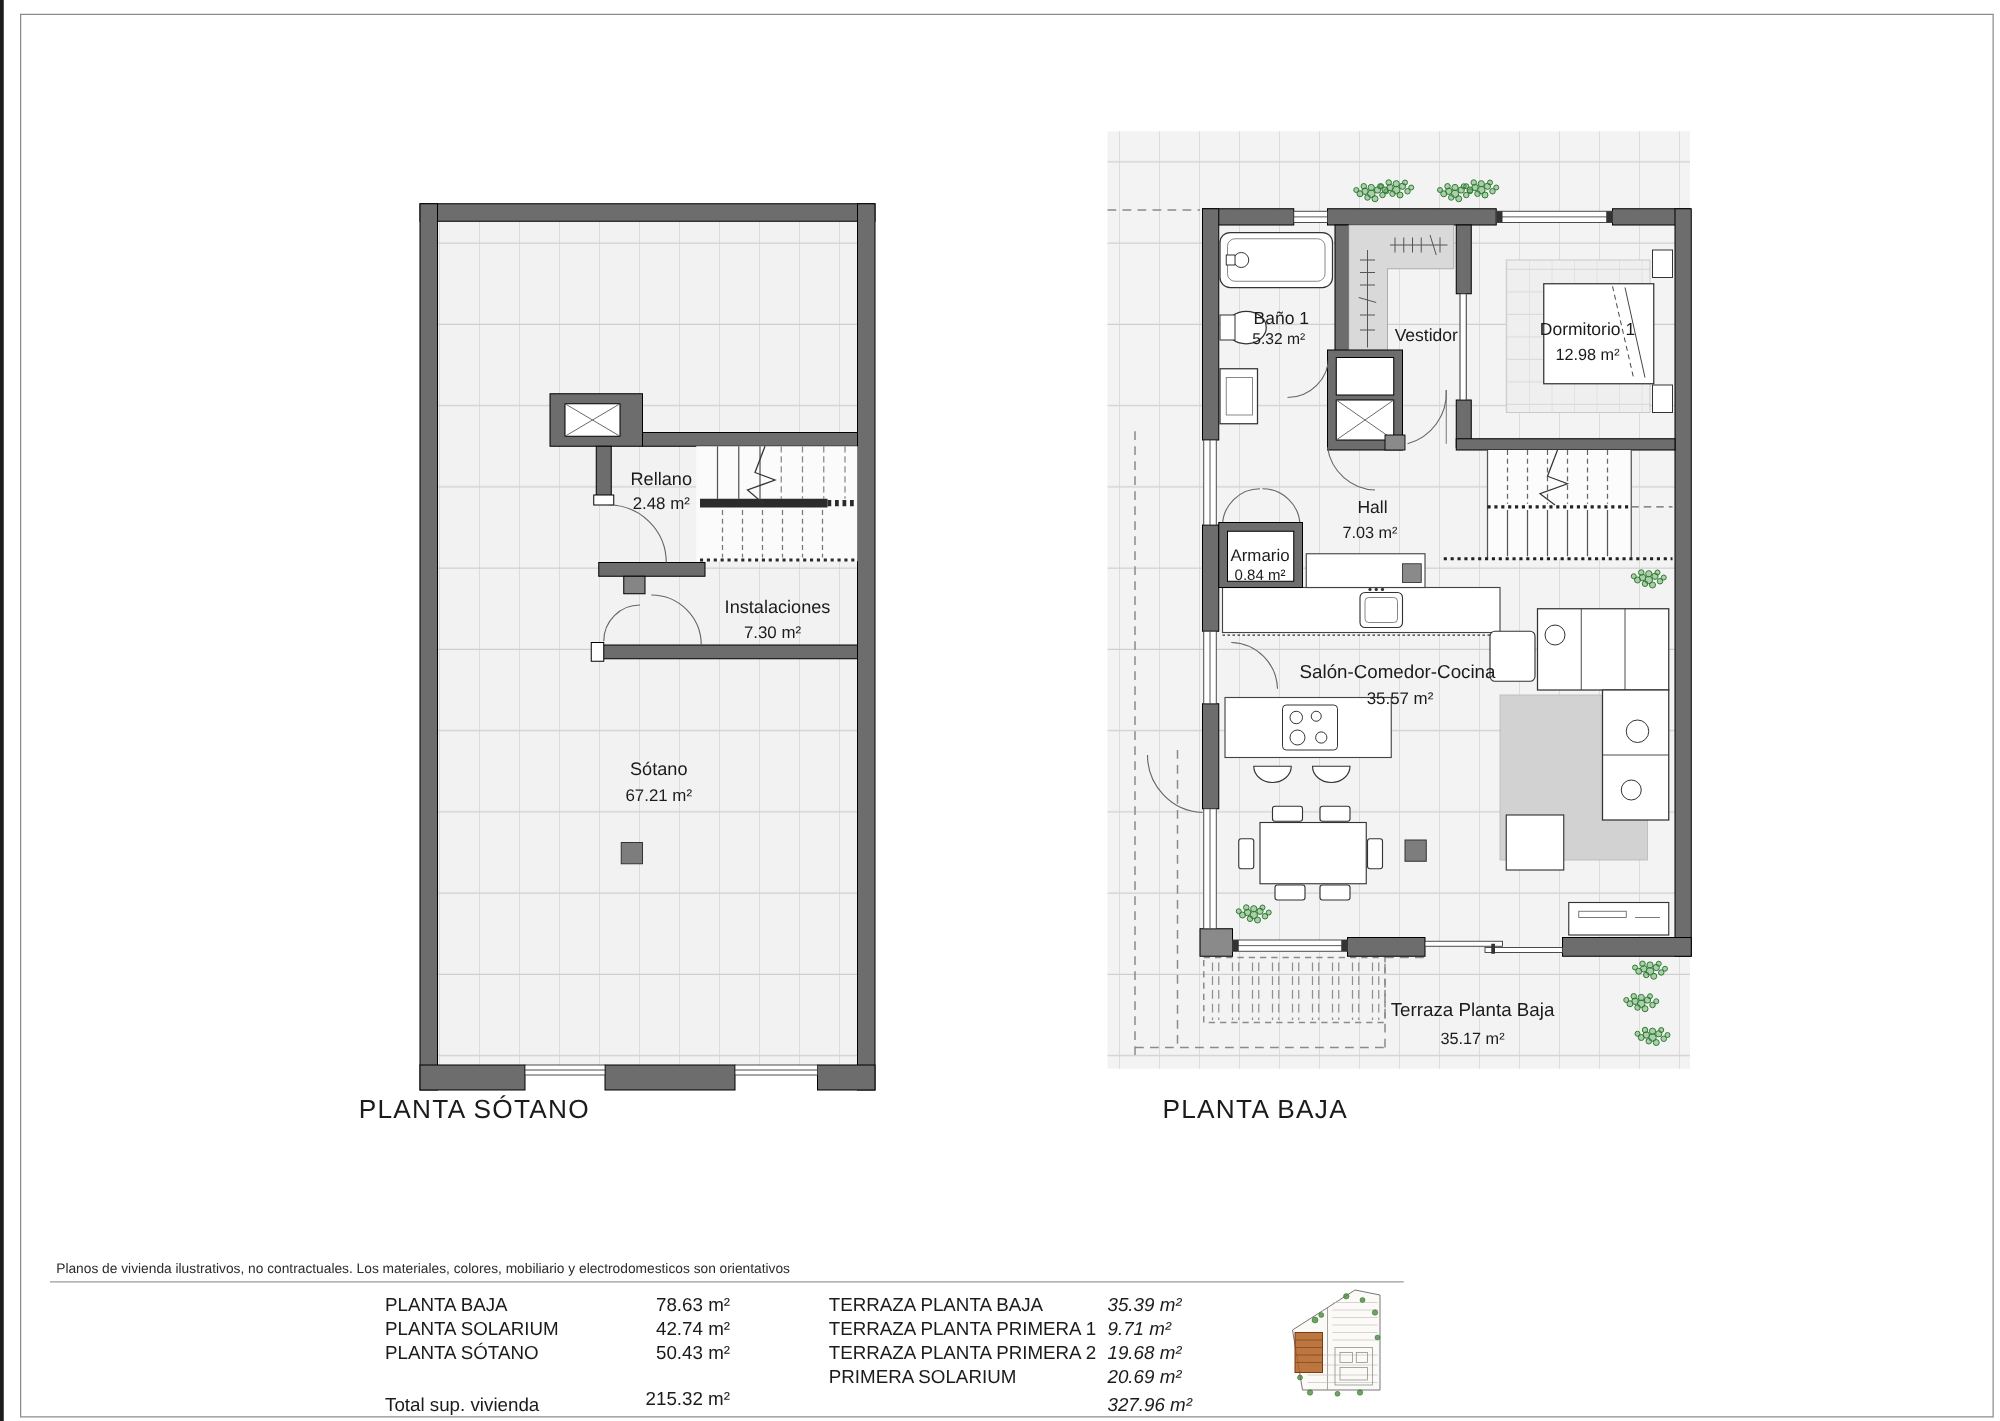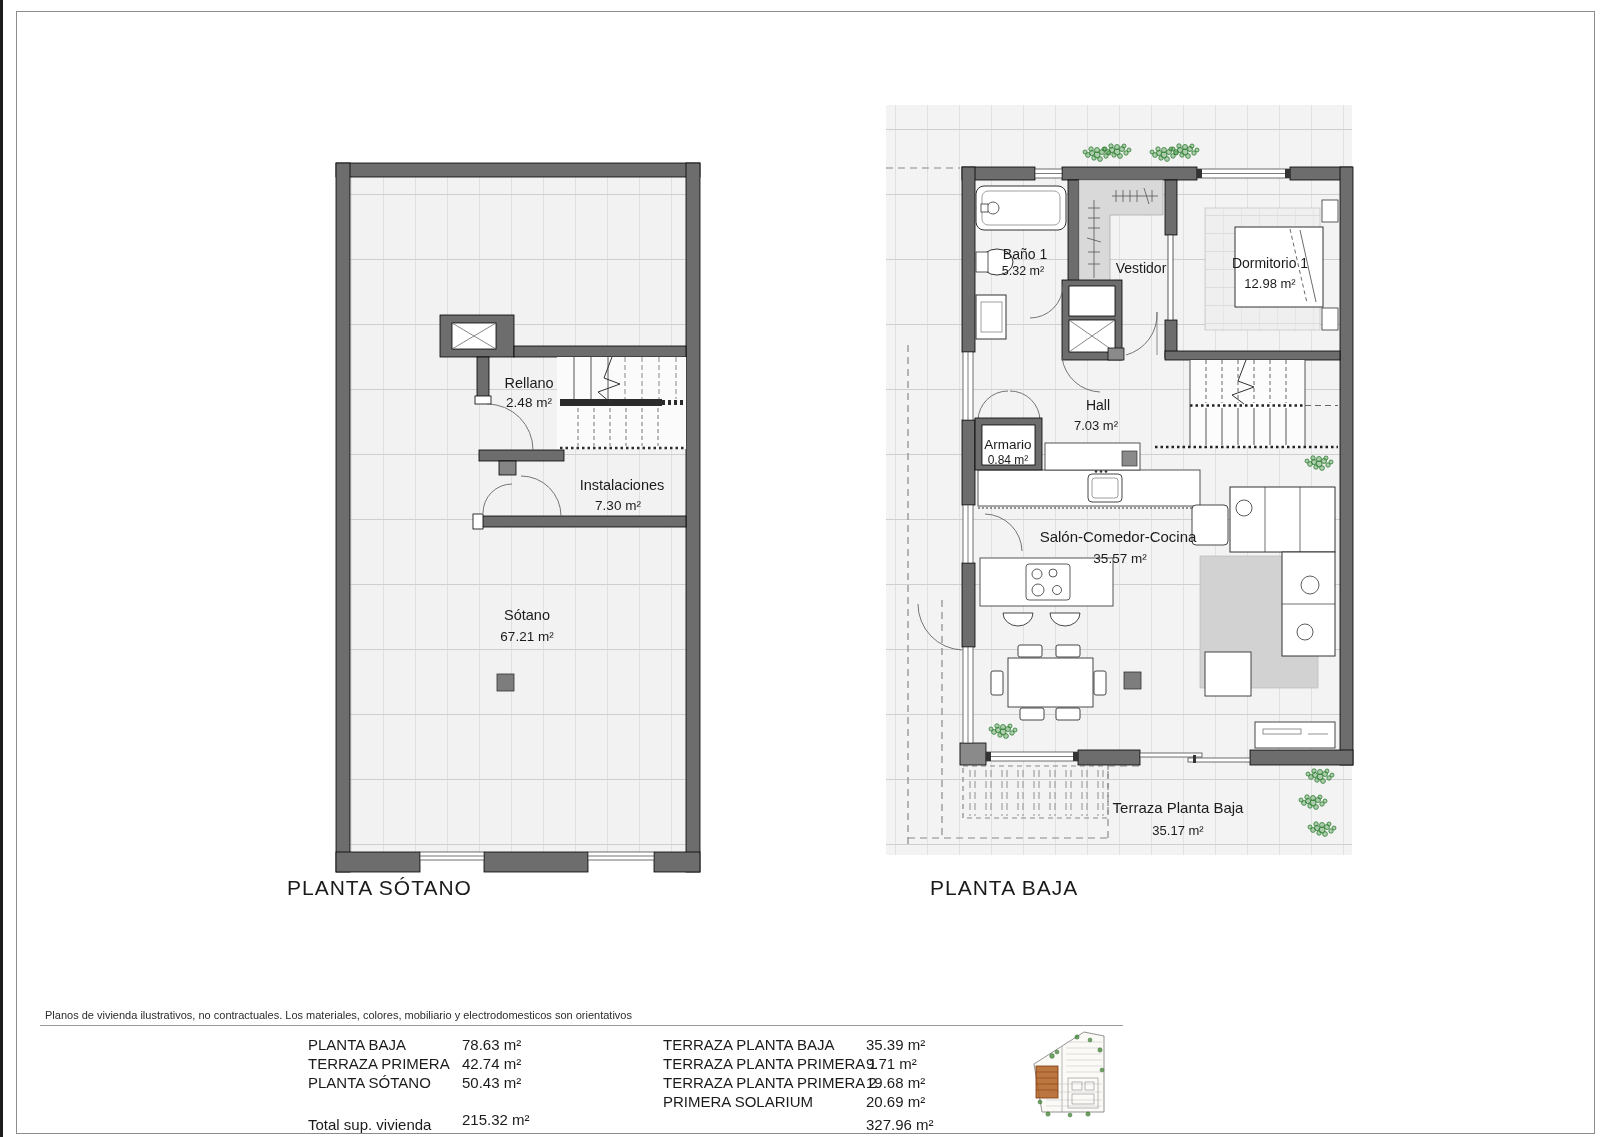--- a/index.html
+++ b/index.html
@@ -15,23 +15,23 @@
   svg text{font-family:"Liberation Sans","DejaVu Sans",sans-serif;}
   .plan-title{
     position:absolute;font-size:21px;letter-spacing:1px;color:#1b1b1b;white-space:nowrap;
   }
   #disclaimer{
     position:absolute;left:45px;top:1009px;font-size:11px;color:#2b2b2b;white-space:nowrap;
   }
   #rule-line{position:absolute;left:40px;top:1025px;width:1083px;height:0;border-top:1px solid #9a9a9a;}
   .srow-cell{position:absolute;font-size:15px;color:#1b1b1b;white-space:nowrap;}
   .c1{left:308px;width:200px;}
-  .c2{left:462px;width:122px;text-align:left;}
+  .c2{left:462px;width:122px;text-align:right;}
   .c3{left:663px;width:265px;}
-  .c4{left:866px;width:110px;}
+  .c4{left:886px;width:110px;font-style:italic;}
 </style>
 </head>
 <body>
 
 <div id="edge-strip" class="abs"></div>
 <div id="page-frame" class="abs"></div>
 
 <svg style="left:325px;top:150px;" width="390" height="740" viewBox="325 150 390 740">
   <defs>
     <pattern id="tilesL" width="32" height="65" patternUnits="userSpaceOnUse">
@@ -409,21 +409,21 @@
 
 <div id="disclaimer">Planos de vivienda ilustrativos, no contractuales. Los materiales, colores, mobiliario y electrodomesticos son orientativos</div>
 <div id="rule-line"></div>
 
 <div>
   <div class="srow-cell c1" style="top:1036px">PLANTA BAJA</div>
   <div class="srow-cell c2" style="top:1036px">78.63 m²</div>
   <div class="srow-cell c3" style="top:1036px">TERRAZA PLANTA BAJA</div>
   <div class="srow-cell c4" style="top:1036px">35.39 m²</div>
 
-  <div class="srow-cell c1" style="top:1055px">TERRAZA PRIMERA</div>
+  <div class="srow-cell c1" style="top:1055px">PLANTA SOLARIUM</div>
   <div class="srow-cell c2" style="top:1055px">42.74 m²</div>
   <div class="srow-cell c3" style="top:1055px">TERRAZA PLANTA PRIMERA 1</div>
   <div class="srow-cell c4" style="top:1055px">9.71 m²</div>
 
   <div class="srow-cell c1" style="top:1074px">PLANTA SÓTANO</div>
   <div class="srow-cell c2" style="top:1074px">50.43 m²</div>
   <div class="srow-cell c3" style="top:1074px">TERRAZA PLANTA PRIMERA 2</div>
   <div class="srow-cell c4" style="top:1074px">19.68 m²</div>
 
   <div class="srow-cell c3" style="top:1093px">PRIMERA SOLARIUM</div>

